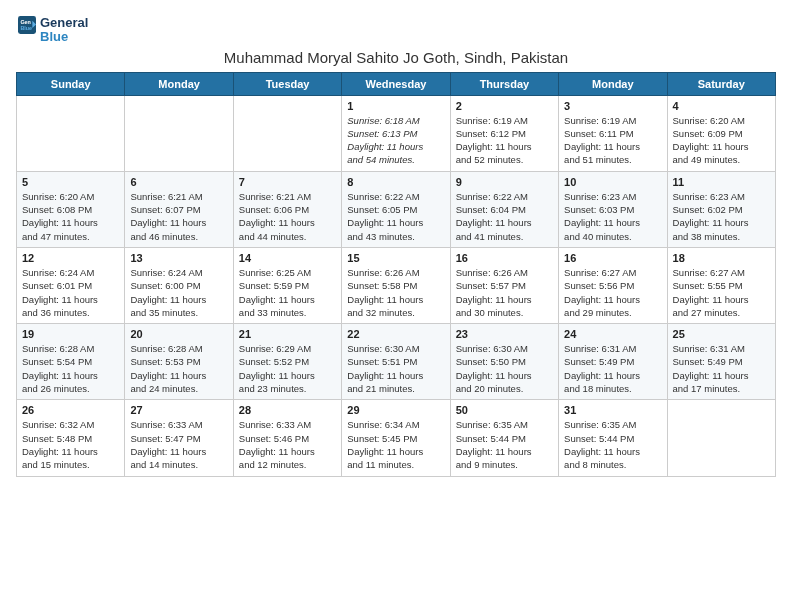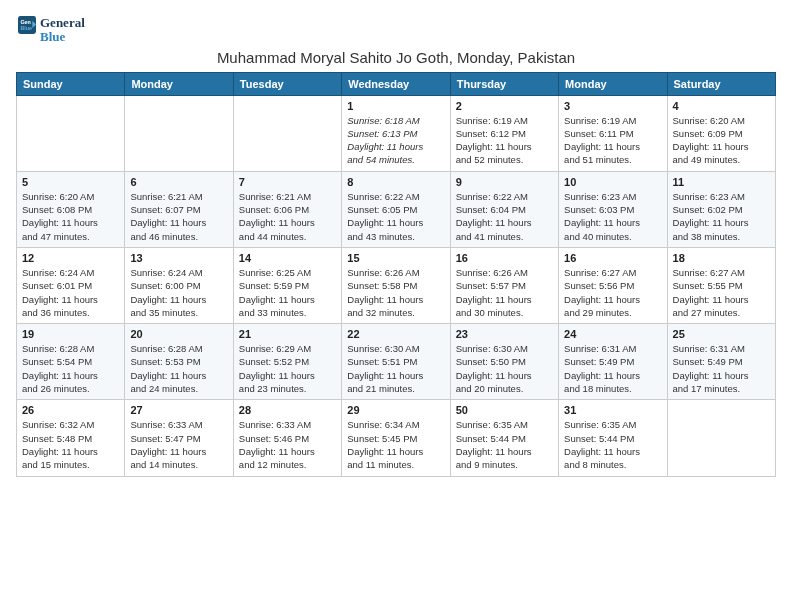--- a/index.html
+++ b/index.html
@@ -42,21 +42,21 @@
       align-items: flex-start;
     }
     .calendar-table {
       width: 100%;
       border-collapse: collapse;
       font-size: 10px;
     }
     .calendar-table th {
       background-color: #2471a3;
       color: #fff;
-      text-align: left;
+      text-align: center;
       padding: 5px 6px;
       font-size: 11px;
       font-weight: bold;
       border: 1px solid #1a5276;
     }
     .calendar-table td {
       border: 1px solid #ccc;
       vertical-align: top;
       padding: 4px 5px;
       width: 108px;
@@ -88,28 +88,28 @@
 <body>
 
 <div class="top-row">
   <div class="header-logo">
     <svg class="logo-icon" viewBox="0 0 30 30">
       <rect x="0" y="0" width="30" height="30" rx="4" fill="#1a5276"></rect>
       <text x="4" y="14" fill="white" font-size="9" font-weight="bold" font-family="Arial">Gen</text>
       <text x="4" y="24" fill="#5dade2" font-size="9" font-weight="bold" font-family="Arial">Blue</text>
       <polygon points="24,8 30,14 24,20" fill="#5dade2"></polygon>
     </svg>
-    <div style="margin-left:4px;font-family:Liberation Serif, serif;">
+    <div style="margin-left:4px;">
       <div style="font-size:13px;font-weight:bold;color:#1a3a5c;line-height:1.1;">General</div>
       <div style="font-size:13px;font-weight:bold;color:#2e86c1;line-height:1.1;">Blue</div>
     </div>
   </div>
 </div>
 
-<div class="location-title">Muhammad Moryal Sahito Jo Goth, Monday, Pakistan</div>
+<div class="location-title">Muhammad Moryal Sahito Jo Goth, Sindh, Pakistan</div>
 
 <table class="calendar-table">
   <thead>
     <tr>
     <th>Sunday</th>
         <th>Monday</th>
         <th>Tuesday</th>
         <th>Wednesday</th>
         <th>Thursday</th>
         <th>Monday</th>

